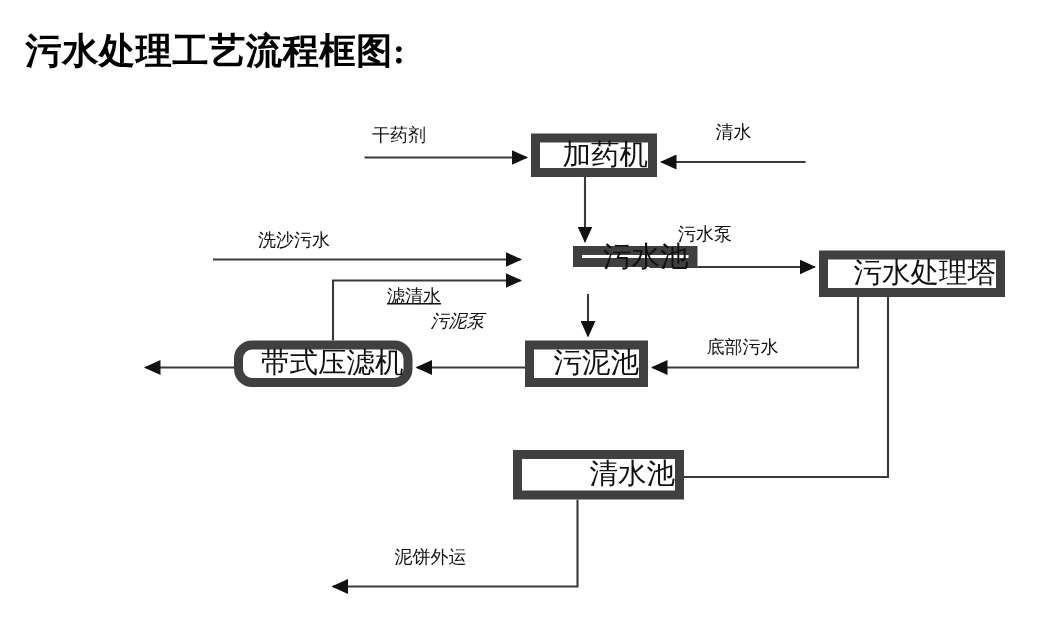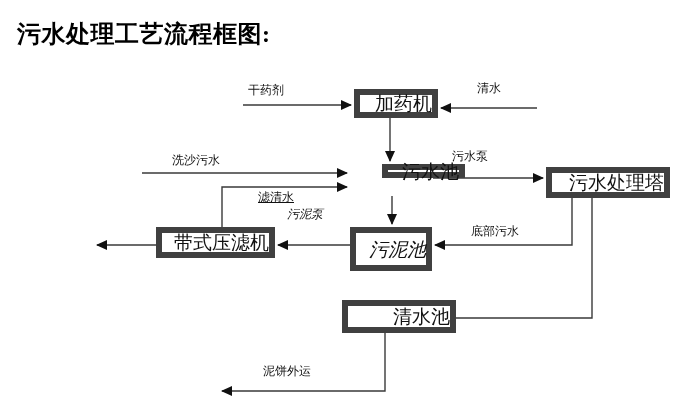--- a/index.html
+++ b/index.html
@@ -84,24 +84,24 @@
 
   <div class="node" style="left: 354px; top: 89px; width: 84px; height: 29px;">
     <span>加药机</span>
   </div>
   <div class="node" style="left: 350px; top: 164px; width: 83px; height: 14px; margin-left: 32px;">
     <span>污水池</span>
   </div>
   <div class="node" style="left: 546px; top: 167px; width: 124px; height: 31px;">
     <span>污水处理塔</span>
   </div>
-  <div class="node" style="left: 156px; top: 227px; width: 119px; height: 31px;">
+  <div class="node" style="left: 156px; top: 227px; width: 119px; height: 31px; border-radius: 12px;">
     <span>带式压滤机</span>
   </div>
-  <div class="node" style="left: 350px; top: 227px; width: 82px; height: 44px; font-style: italic;">
+  <div class="node" style="left: 350px; top: 227px; width: 82px; height: 31px;">
     <span>污泥池</span>
   </div>
   <div class="node" style="left: 342px; top: 300px; width: 114px; height: 33px;">
     <span>清水池</span>
   </div>
 
   <div class="flow-label" style="left: 248px; top: 84px;">干药剂</div>
   <div class="flow-label" style="left: 477px; top: 82px;">清水</div>
   <div class="flow-label" style="left: 172px; top: 154px;">洗沙污水</div>
   <div class="flow-label" style="left: 452px; top: 150px;">污水泵</div>

